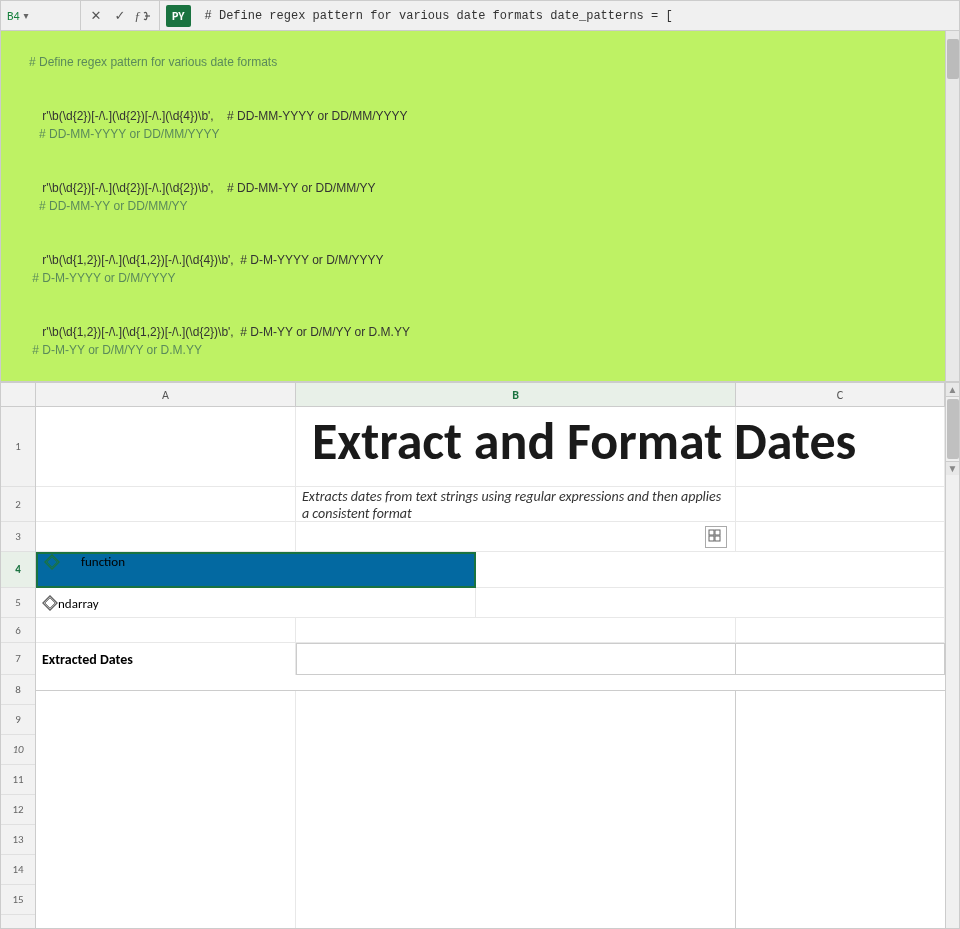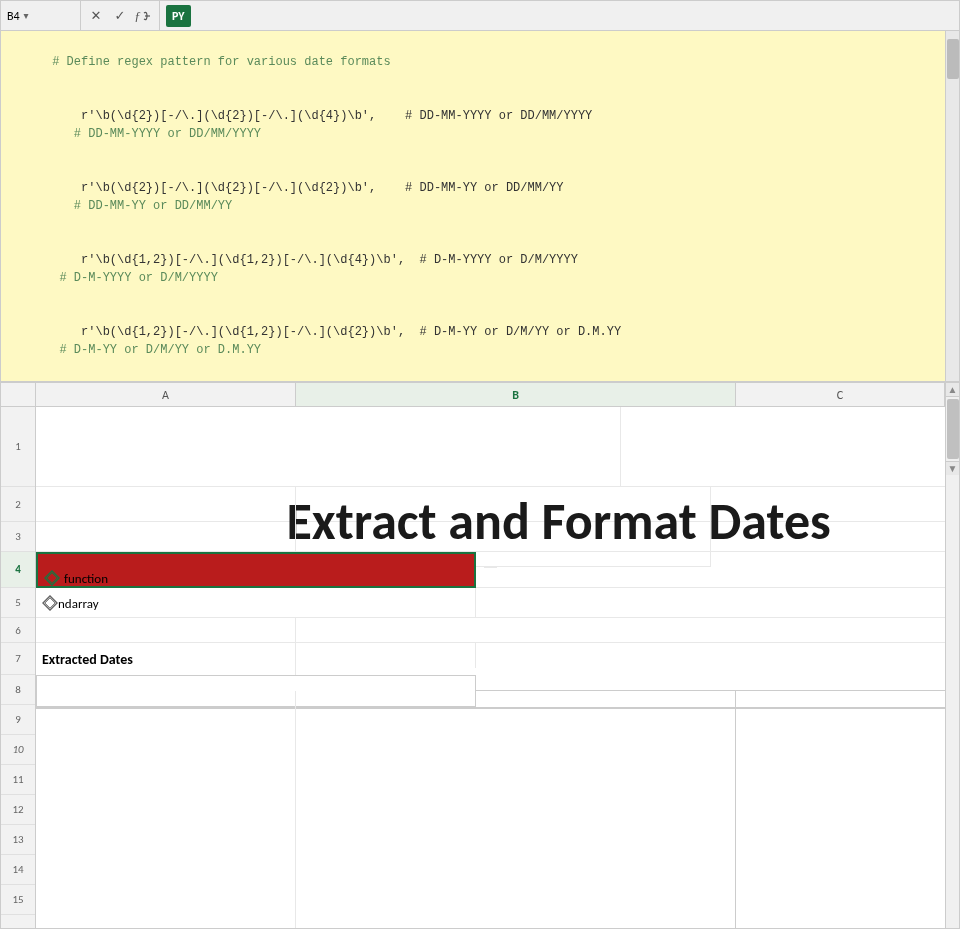--- a/index.html
+++ b/index.html
@@ -31,21 +31,21 @@
       border-right: 1px solid #ccc;
       display: flex;
       align-items: center;
       padding: 0 6px;
       font-size: 13px;
       font-weight: 500;
     }
 
     .cell-ref-dropdown {
       font-size: 12px;
-      color: #000000;
+      color: #15803d;
     }
 
     .formula-bar-icons {
       display: flex;
       align-items: center;
       height: 100%;
       border-right: 1px solid #ccc;
       padding: 0 4px;
       gap: 2px;
     }
@@ -81,24 +81,24 @@
       font-size: 12px;
       padding: 0 8px;
       color: #333;
       font-family: 'Courier New', monospace;
       white-space: nowrap;
       overflow: hidden;
     }
 
     
     .python-panel {
-      background: #fef9c3;
+      background: #bef264;
       border-bottom: 2px solid #ccc;
       padding: 4px 8px;
-      font-family: Liberation Mono, monospace;
+      font-family: Liberation Sans, sans-serif;
       font-size: 12px;
       color: #333;
       line-height: 1.5;
       flex-shrink: 0;
       position: relative;
     }
 
     .python-panel .comment { color: #5a8a5a; }
     .python-panel .code-line { white-space: pre; }
 
@@ -185,21 +185,20 @@
     }
 
     .col-header.col-a { width: 260px; }
     .col-header.col-b { width: 440px; background: #e8f0e8; color: #1a7340; font-weight: bold; }
     .col-header.col-c { flex: 1; }
 
     .grid-row {
       display: flex;
       height: 25px;
       border-bottom: 1px solid #e8e8e8;
-      flex-direction: column;
     }
 
     .cell {
       border-right: 1px solid #e8e8e8;
       padding: 0 6px;
       display: flex;
       align-items: center;
       font-size: 13px;
       overflow: hidden;
     }
@@ -236,24 +235,24 @@
       display: flex;
       align-items: center;
       justify-content: center;
       font-size: 14px;
       cursor: pointer;
     }
 
     
     .cell-b4 {
       border: 2px solid #1a7340;
-      background: #b91c1c;
-      display: flex;
-      align-items: flex-end;
-      gap: 4px;
+      background: #0369a1;
+      display: flex;
+      align-items: flex-start;
+      gap: 21px;
     }
 
     
     .cell-b5 {
       display: flex;
       align-items: center;
     }
 
     .label-bold {
       font-weight: bold;
@@ -310,20 +309,21 @@
       <button class="formula-icon-btn">✓</button>
       <button class="formula-icon-btn" style="font-style:italic; font-family:serif;">
         <span>ƒ</span>
         <svg width="12" height="12" viewBox="0 0 12 12" style="margin-left:1px;">
           <path d="M2 3 Q5 1 5 6 Q5 11 2 9" stroke="#555" stroke-width="1.2" fill="none"></path>
           <line x1="3" y1="6" x2="8" y2="6" stroke="#555" stroke-width="1.2"></line>
         </svg>
       </button>
     </div>
     <div class="py-badge">PY</div>
+    <div class="formula-content"># Define regex pattern for various date formats    date_patterns = [</div>
   </div>
 
   <div class="python-panel">
     <div class="code-line">
       <span class="comment"># Define regex pattern for various date formats</span>
     </div>
     <div class="code-line">
       <span>    r'\b(\d{2})[-/\.](\d{2})[-/\.](\d{4})\b',    # DD-MM-YYYY or DD/MM/YYYY</span>
       <span class="comment">   # DD-MM-YYYY or DD/MM/YYYY</span>
     </div>
@@ -378,20 +378,23 @@
       <div class="grid-row row-1" style="height:80px; align-items:center;">
         <div class="cell col-a" style="height:80px; border-bottom:1px solid #e8e8e8;"></div>
         <div class="cell col-b" style="height:80px; overflow:visible; border-bottom:1px solid #e8e8e8; padding:0 8px; align-items:center;">
           <span class="cell-title">Extract and Format Dates</span>
         </div>
         <div class="cell col-c" style="height:80px; border-bottom:1px solid #e8e8e8;"></div>
       </div>
 
       <div class="grid-row row-2" style="height:35px;">
         <div class="cell col-a" style="height:35px;"></div>
+        <div class="cell col-b cell-subtitle" style="height:35px; overflow:visible;">
+          <span>Extracts dates from text strings using regular expressions and then applies a consistent format</span>
+        </div>
         <div class="cell col-c" style="height:35px;"></div>
       </div>
 
       <div class="grid-row row-3" style="height:30px;">
         <div class="cell col-a" style="height:30px;"></div>
         <div class="cell col-b" style="height:30px; justify-content:flex-end; padding-right:8px;">
           <div class="grid-icon">
             <svg width="16" height="16" viewBox="0 0 16 16">
               <rect x="1" y="1" width="5" height="5" fill="none" stroke="#666" stroke-width="1"></rect>
               <rect x="7" y="1" width="5" height="5" fill="none" stroke="#666" stroke-width="1"></rect>

